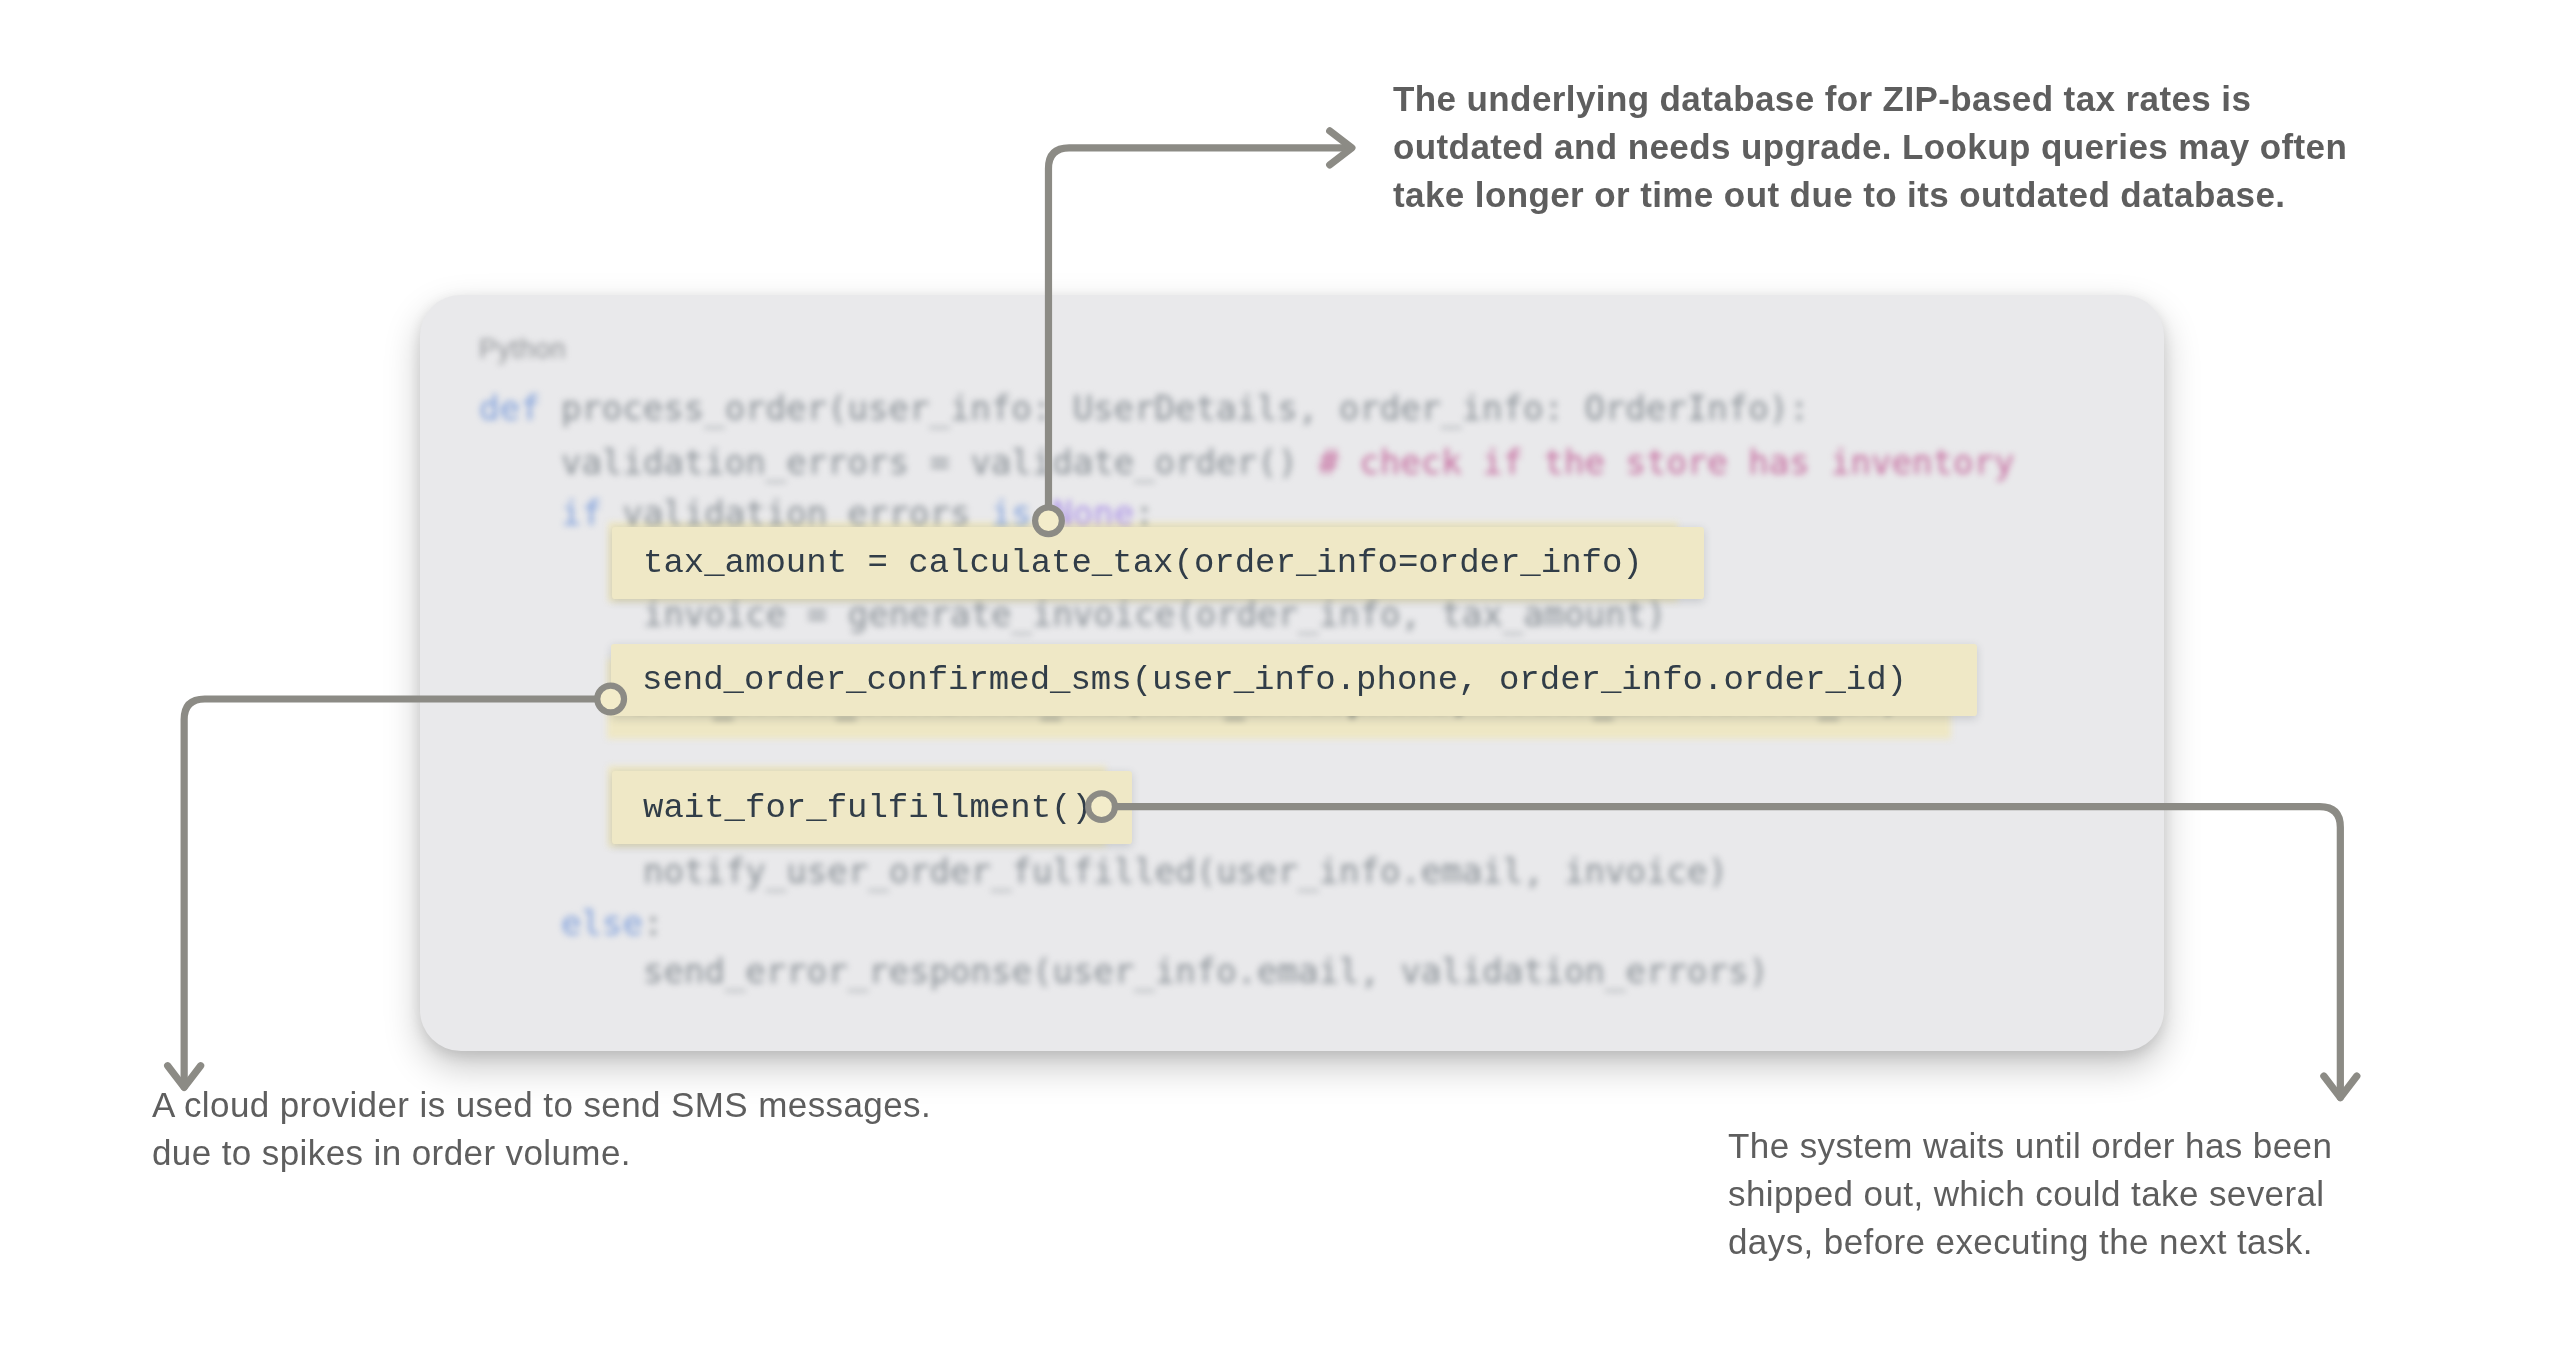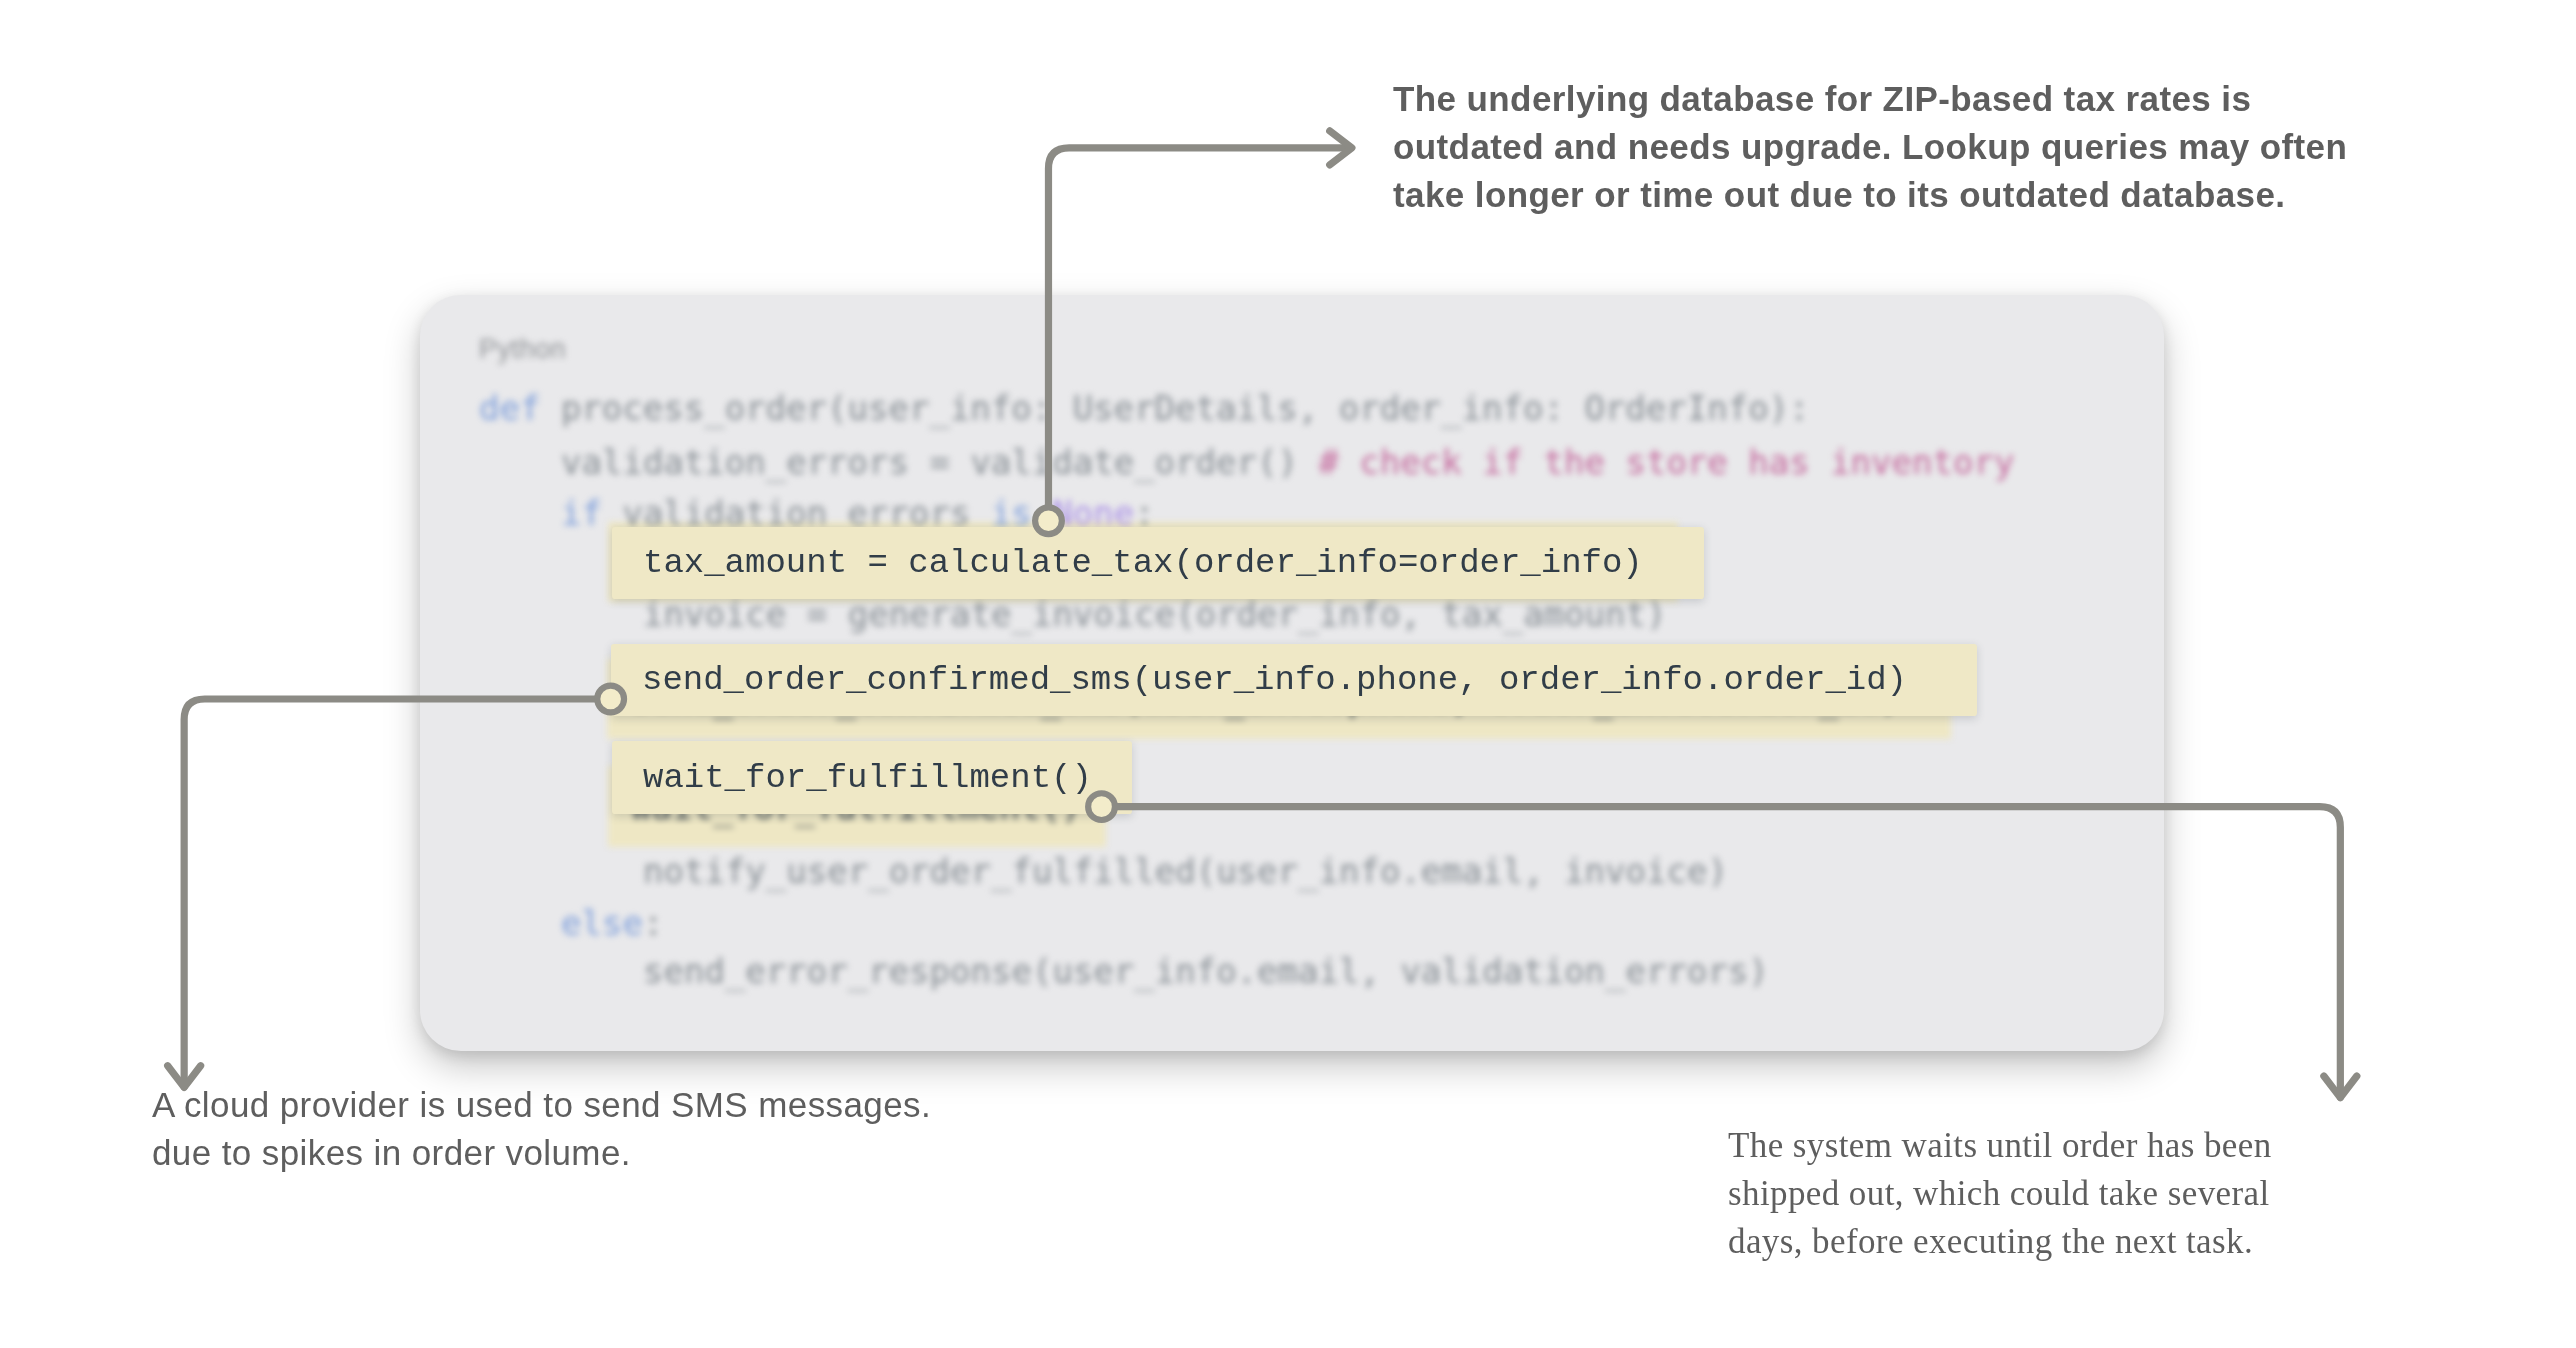--- a/index.html
+++ b/index.html
@@ -36,31 +36,31 @@
   .u3{left:188px;top:471px;width:498px;height:81px;}
   
   .hl-box{
     position:absolute;background:#efe8c6;border-radius:3.1px;
     display:flex;align-items:center;padding-left:31px;white-space:pre;
     font-family:Liberation Mono, monospace;font-size:34px;color:#313d48;
     box-shadow:0 2.1px 8.2px rgba(70,80,90,0.20);
   }
   .hl-1{left:612px;top:527px;width:1061px;height:72px;}
   .hl-2{left:611px;top:644px;width:1335px;height:72px;}
-  .hl-3{left:612px;top:741px;width:489px;height:73px;}
+  .hl-3{left:612px;top:771px;width:489px;height:73px;}
   
   .connectors{position:absolute;left:0;top:0;width:2576px;height:1348px;pointer-events:none;}
   .wire{fill:none;stroke:#8c8b85;stroke-width:14;stroke-linecap:round;stroke-linejoin:round;}
   .node{fill:#f3ecca;stroke:#8c8b85;stroke-width:12;}
   
   .ann{position:absolute;color:#5e5e5e;font-size:35px;line-height:48px;letter-spacing:0.4px;}
   .ann div{white-space:nowrap;}
   .ann-tax{left:1393px;top:75px;font-weight:bold;}
   .ann-sms{left:152px;top:1057px;margin-top:24px;}
-  .ann-wait{left:1728px;top:1122px;font-family:Liberation Serif, serif;}
+  .ann-wait{left:1728px;top:1122px;}
 </style>
 </head>
 <body>
 
 <div class="canvas">
 
   <div class="code-card">
     <div class="blur-layer">
       <div class="hl-underlay u1"></div>
       <div class="hl-underlay u2"></div>

